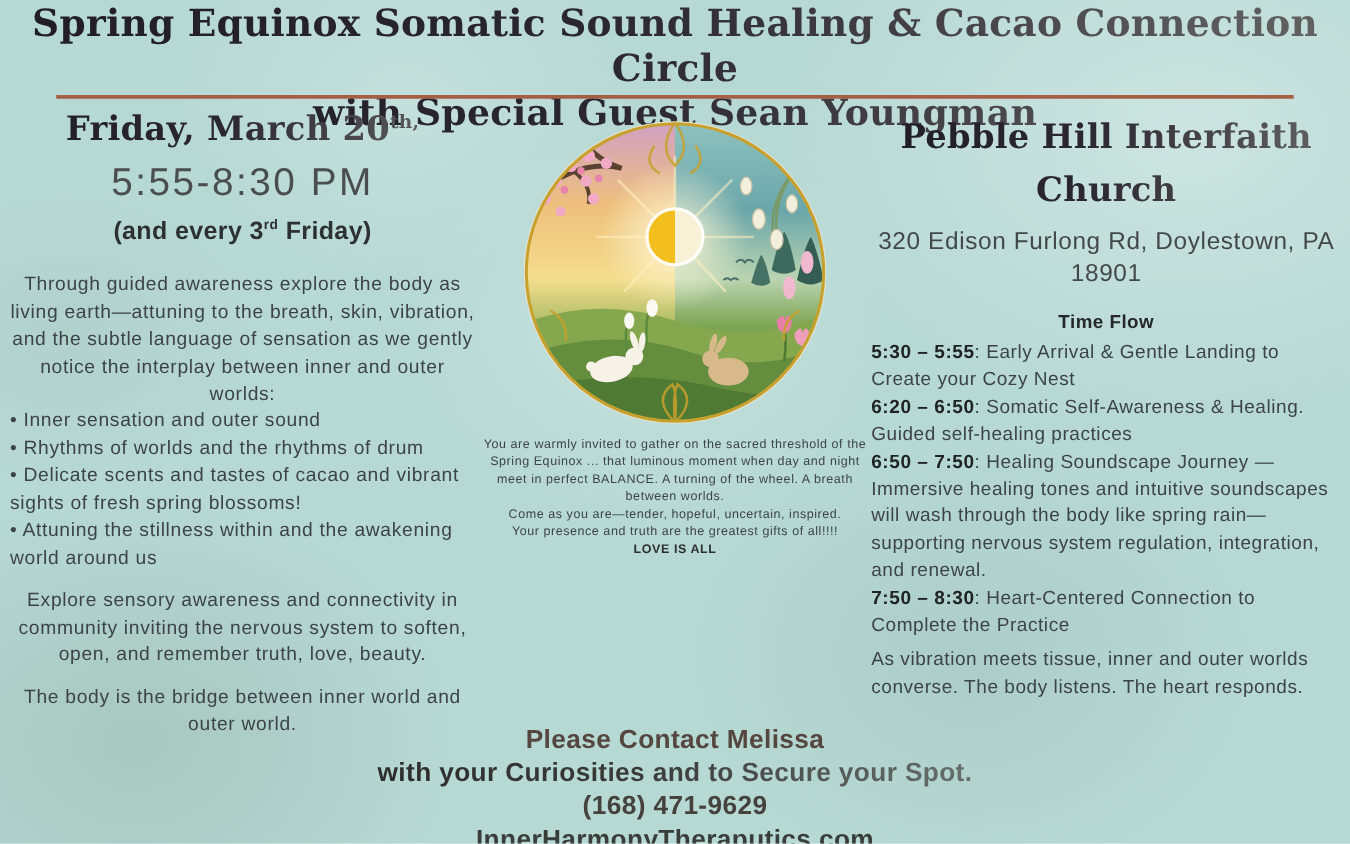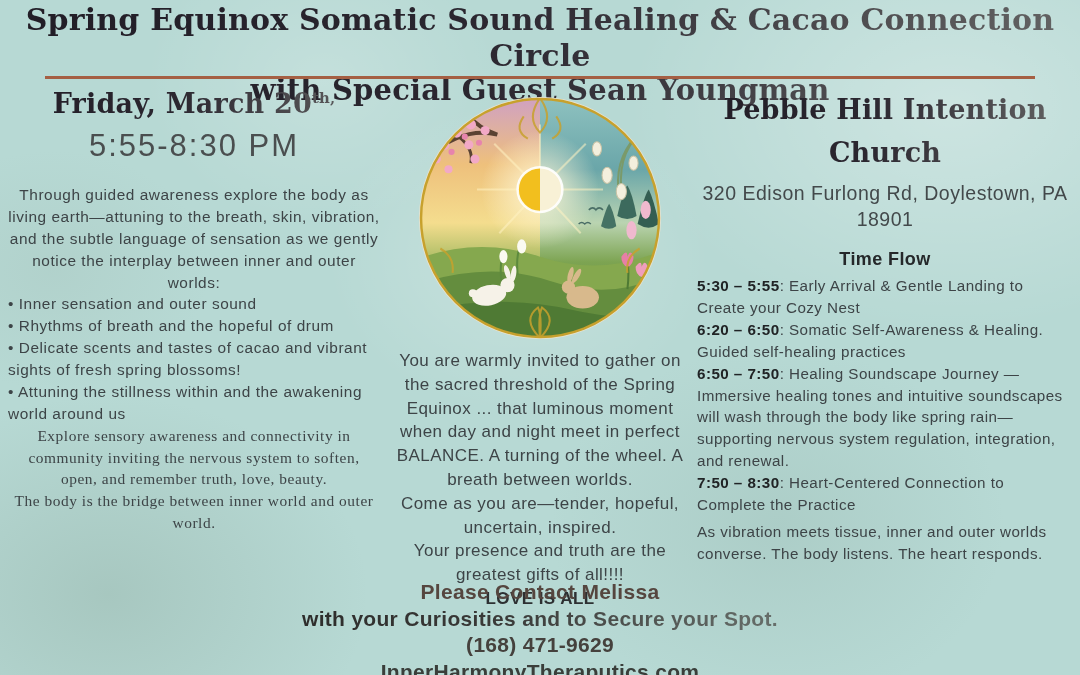--- a/index.html
+++ b/index.html
@@ -44,31 +44,31 @@
   .col-right { position: absolute; top: 88px; left: 697px; width: 376px; text-align: center; }
 
   .date-line { font-size: 27px; line-height: 1.15; }
   sup.fsup { font-size: .55em; vertical-align: super; }
   .time-line { margin-top: 9px; font-size: 31px; letter-spacing: 2px; color: #4a4e4f; font-weight: 400; }
   .freq-line { margin-top: 10px; font-size: 20px; font-weight: 700; color: #2e3133; letter-spacing: .3px; }
 
   .body-txt { font-size: 15.4px; line-height: 1.42; letter-spacing: .55px; color: #3d4447; }
   .col-left .body-txt { margin-top: 20px; }
   .bullet-line { text-align: left; }
-  .outro { margin-top: 0; font-family: Liberation Serif, serif; }
+  .outro { margin-top: 12px; }
 
   .illo { width: 244px; height: 244px; margin: 0 auto; display: block; }
 
-  .invite { margin-top: 9px; font-size: 17px; line-height: 1.40; letter-spacing: .45px; }
+  .invite { margin-top: 9px; font-size: 10px; line-height: 1.40; letter-spacing: .45px; }
   .invite p { margin: 0; }
   .love { font-weight: 700; color: #2d3032; }
 
   .venue { font-size: 27px; line-height: 1.6; }
   .address { margin-top: 7px; font-size: 19.5px; line-height: 1.3; letter-spacing: .5px; color: #43494b; }
-  .tf-title { margin-top: 17px; font-size: 18px; font-weight: 700; color: #25282a; letter-spacing: .4px; }
+  .tf-title { margin-top: 17px; font-size: 15px; font-weight: 700; color: #25282a; letter-spacing: .4px; }
   .sched { margin-top: 5px; text-align: left; font-size: 15.2px; line-height: 1.44; letter-spacing: .45px; }
   .sched b { color: #202325; margin-top: 43px; }
 
   .contact { position: absolute; top: 579px; left: 190px; width: 700px; text-align: center;
              font-weight: 700; font-size: 21px; line-height: 1.27; letter-spacing: .3px; }
   .c1 { color: #55463f; }
   .c2 { color: #33312f; }
   @supports ((-webkit-background-clip: text) or (background-clip: text)) {
     .c2 { background-image: linear-gradient(90deg, #262524 0%, #3a3a38 45%, #79847f 100%);
           -webkit-background-clip: text; background-clip: text; color: transparent; }
@@ -83,25 +83,26 @@
 
   <div class="header">
     <div class="fancy grad title1">Spring Equinox Somatic Sound Healing &amp; Cacao Connection Circle</div>
     <div class="fancy grad title2">with Special Guest Sean Youngman</div>
   </div>
   <div class="divider"></div>
 
   <div class="col-left">
     <div class="fancy grad date-line"><span>Friday, March 20</span><sup class="fsup">th,</sup></div>
     <div class="time-line">5:55-8:30 PM</div>
+    <div class="freq-line"><span>(and every 3</span><sup class="fsup">rd</sup><span> Friday)</span></div>
     <div class="body-txt">
       <p>Through guided awareness explore the body as living earth—attuning to the breath, skin, vibration, and the subtle language of sensation as we gently notice the interplay between inner and outer worlds:</p>
       <div id="bullet-list">
           <div class="bullet-line">• Inner sensation and outer sound</div>
-          <div class="bullet-line">• Rhythms of breath and the hopeful of drum</div>
+          <div class="bullet-line">• Rhythms of worlds and the rhythms of drum</div>
           <div class="bullet-line">• Delicate scents and tastes of cacao and vibrant sights of fresh spring blossoms!</div>
           <div class="bullet-line">• Attuning the stillness within and the awakening world around us</div>
         </div>
       <p class="outro">Explore sensory awareness and connectivity in community inviting the nervous system to soften, open, and remember truth, love, beauty.</p>
       <p class="outro">The body is the bridge between inner world and outer world.</p>
     </div>
   </div>
 
   <div class="col-mid">
     <svg class="illo" viewBox="0 0 240 240">
@@ -224,21 +225,21 @@
     <div class="invite body-txt">
       <p>You are warmly invited to gather on the sacred threshold of the Spring Equinox ... that luminous moment when day and night meet in perfect BALANCE. A turning of the wheel. A breath between worlds.</p>
       <p>Come as you are—tender, hopeful, uncertain, inspired.</p>
       <p>Your presence and truth are the greatest gifts of all!!!!</p>
       <p class="love">LOVE IS ALL</p>
     </div>
   </div>
 
   <div class="col-right">
     <div class="fancy grad venue">
-      <div>Pebble Hill Intention</div>
+      <div>Pebble Hill Interfaith</div>
       <div>Church</div>
     </div>
     <div class="address">320 Edison Furlong Rd, Doylestown, PA 18901</div>
     <div class="tf-title">Time Flow</div>
     <div class="sched" id="schedule">
         <div class="sched-item"><b>5:30 – 5:55</b><span>: Early Arrival &amp; Gentle Landing to Create your Cozy Nest</span></div>
         <div class="sched-item"><b>6:20 – 6:50</b><span>: Somatic Self-Awareness &amp; Healing. Guided self-healing practices</span></div>
         <div class="sched-item"><b>6:50 – 7:50</b><span>: Healing Soundscape Journey — Immersive healing tones and intuitive soundscapes will wash through the body like spring rain—supporting nervous system regulation, integration, and renewal.</span></div>
         <div class="sched-item"><b>7:50 – 8:30</b><span>: Heart-Centered Connection to Complete the Practice</span></div>
       </div>

